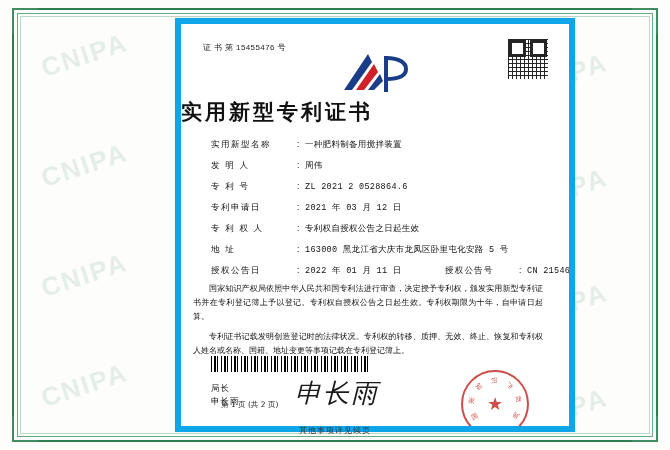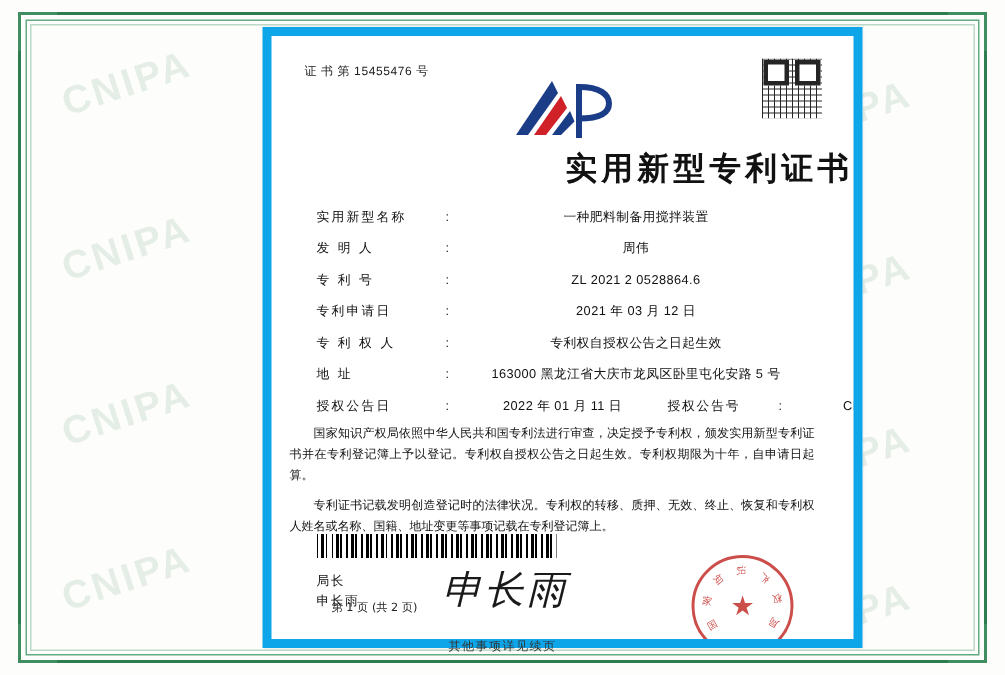--- a/index.html
+++ b/index.html
@@ -131,21 +131,21 @@
     top: 26px;
     transform: translateX(-50%);
     width: 74px;
     height: 46px;
   }
 
   .title {
     position: absolute;
     left: 0; right: 0;
     top: 74px;
-    text-align: right;
+    text-align: left;
     font-size: 21px;
     font-weight: bold;
     letter-spacing: 3px;
     color: #111;
     font-family: "DejaVu Sans", sans-serif;
   }
 
   .fields {
     position: absolute;
     left: 30px;
@@ -164,23 +164,22 @@
     flex: none;
     letter-spacing: 1.5px;
     font-family: "DejaVu Sans", sans-serif;
   }
   .field-colon {
     width: 8px;
     flex: none;
   }
   .field-value {
     flex: 1;
-    font-family: Liberation Sans, sans-serif;
+    font-family: Liberation Mono, monospace;
     letter-spacing: 0.3px;
-    text-align: center;
   }
   .field-row.split .field-value {
     flex: none;
     width: 140px;
   }
   .field-label2 {
     width: 74px;
     flex: none;
     letter-spacing: 1.2px;
     font-family: "DejaVu Sans", sans-serif;

